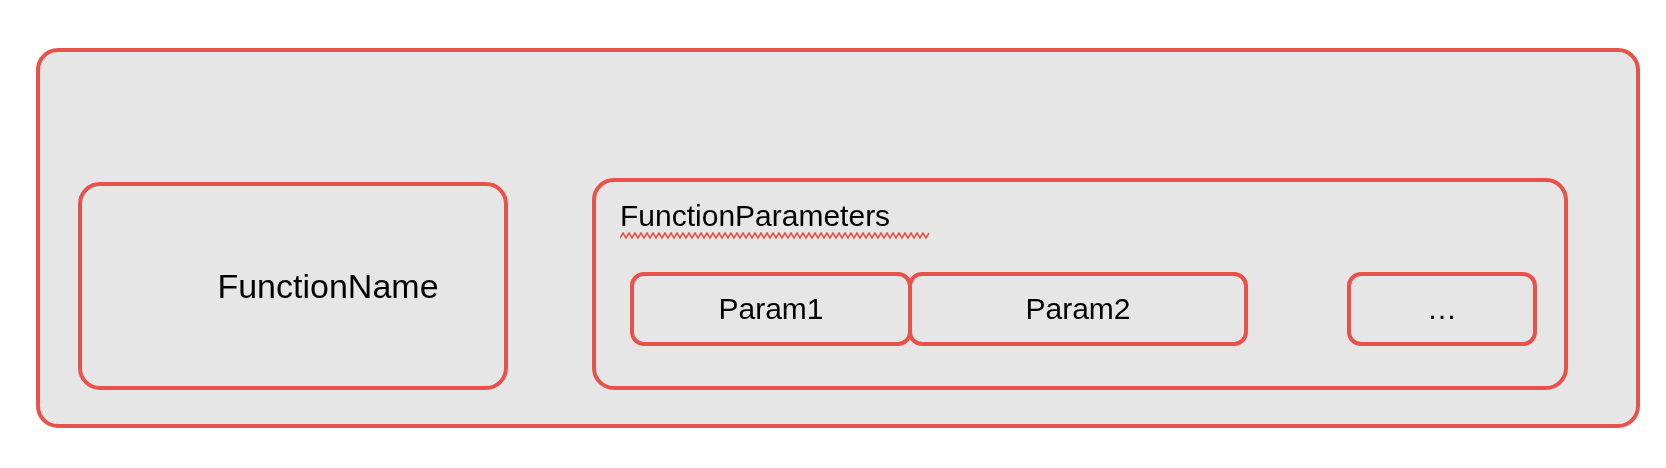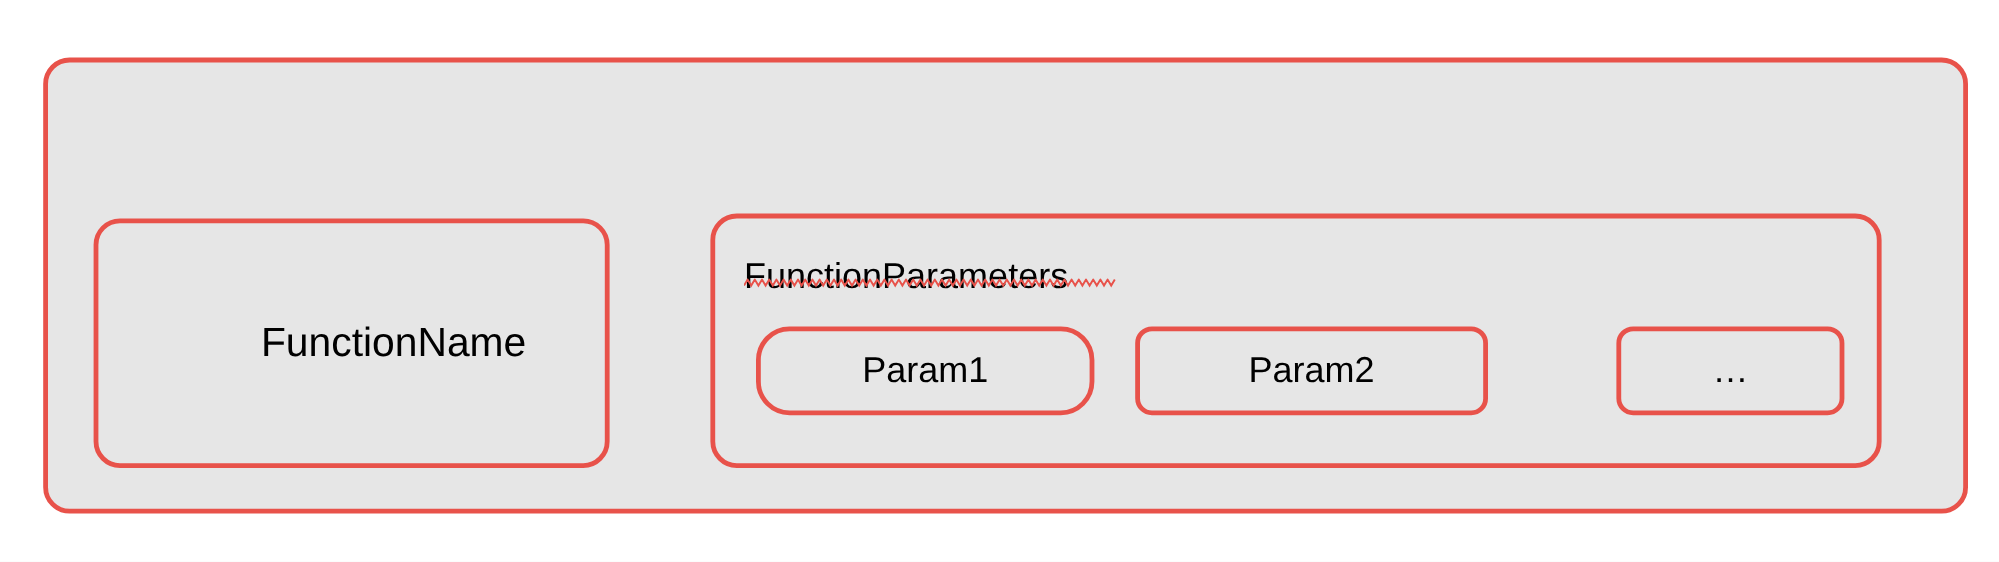--- a/index.html
+++ b/index.html
@@ -80,21 +80,20 @@
   }
 
   #function-parameters-title {
     position: absolute;
     left: 620px;
     top: 198px;
     font-size: 30px;
     line-height: 36px;
     color: #000000;
     white-space: nowrap;
-    margin-top: 15px;
   }
 
   
   #function-parameters-squiggle {
     position: absolute;
     left: 620px;
     top: 232px;
     width: 310px;
     height: 8px;
     pointer-events: none;
@@ -110,22 +109,22 @@
     top: 272px;
     height: 74px;
     display: flex;
     align-items: center;
     justify-content: center;
     font-size: 30px;
     color: #000000;
     white-space: nowrap;
   }
 
-  #param-box-0 { left: 630px;  width: 282px; border-radius: 28px; }
-  #param-box-1 { left: 946px;  width: 294px; }
+  #param-box-0 { left: 630px;  width: 282px; }
+  #param-box-1 { left: 908px;  width: 340px; }
   #param-box-2 { left: 1347px; width: 190px; }
 
   .param-label {
     display: block;
     line-height: 1;
   }
 </style>
 </head>
 <body>
 

